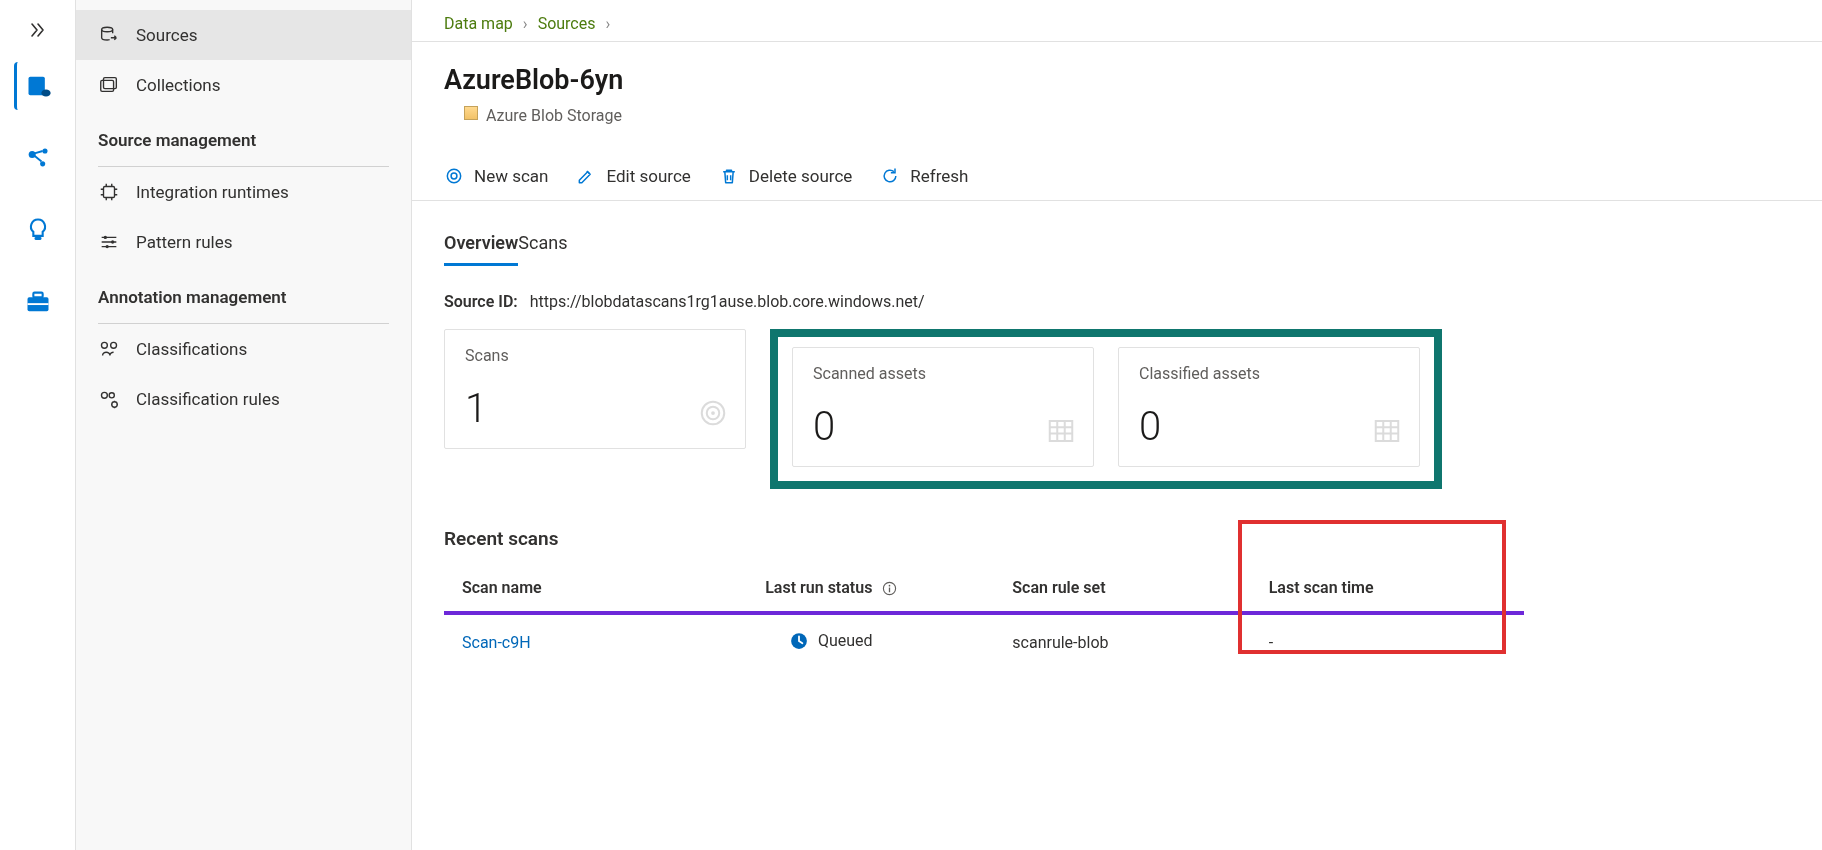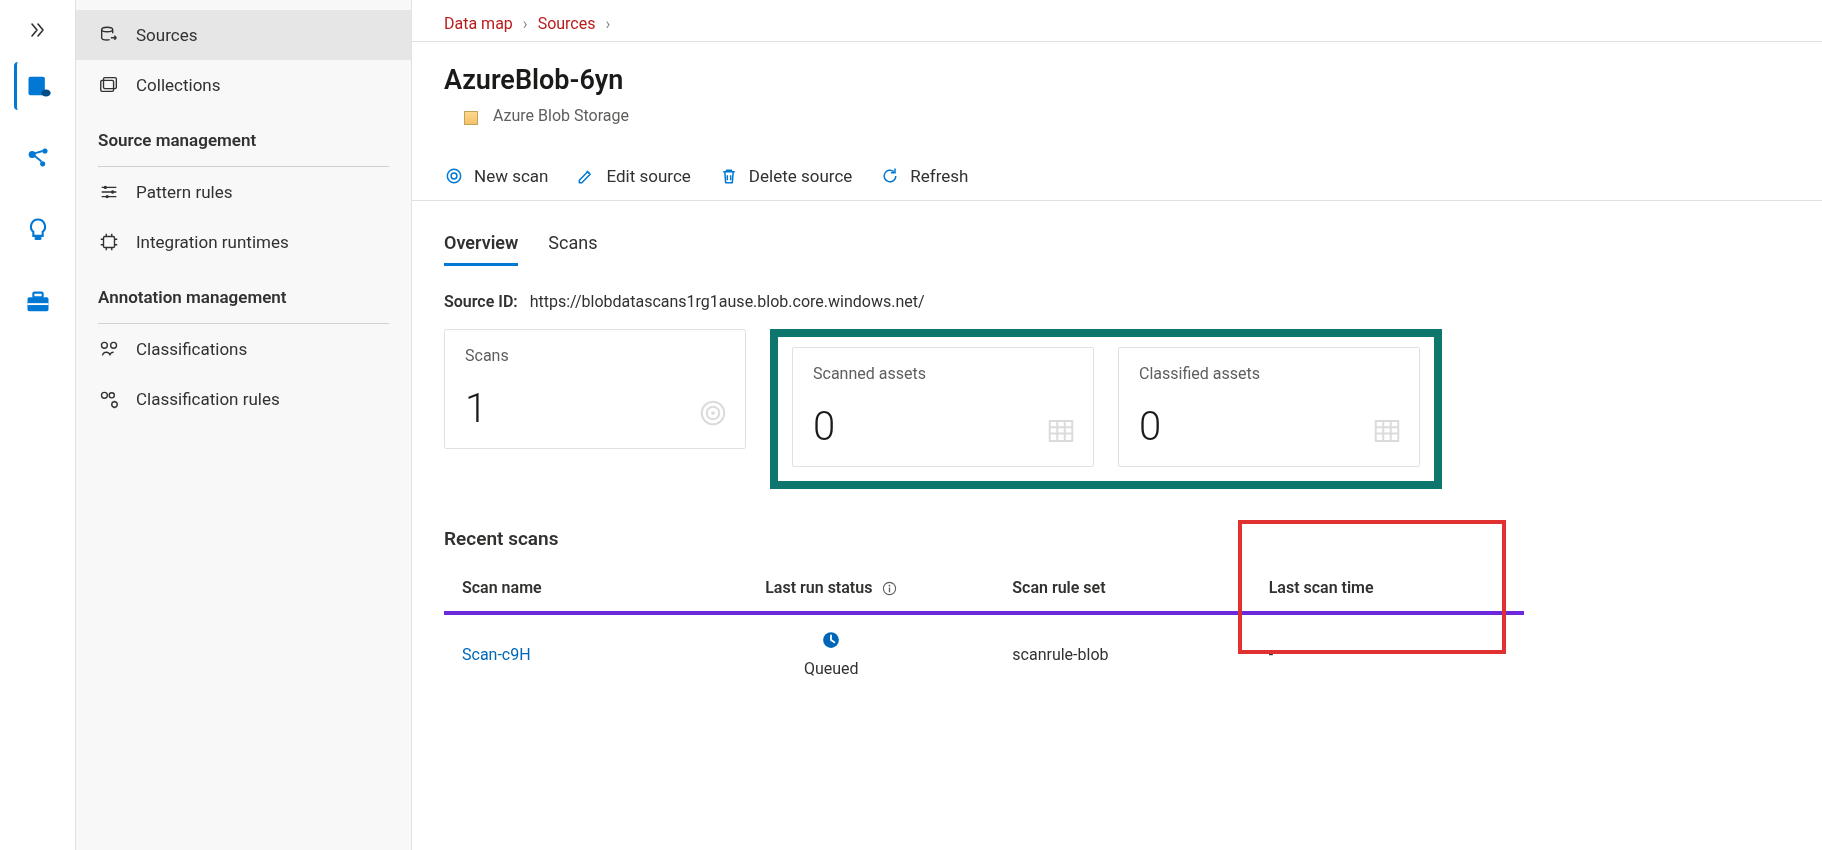--- a/index.html
+++ b/index.html
@@ -92,27 +92,27 @@
     padding: 0 32px 0 32px;
     overflow: auto;
   }
   .breadcrumb {
     display: flex;
     align-items: center;
     gap: 10px;
     padding: 14px 0 8px;
     font-size: 16px;
   }
-  .breadcrumb a { color: #b91c1c; text-decoration: none; cursor: pointer; }
+  .breadcrumb a { color: #4d7c0f; text-decoration: none; cursor: pointer; }
   .breadcrumb .sep { color: #888; }
   .bc-row-wrap { border-bottom: 1px solid #e1e1e1; margin: 0 -32px; padding: 0 32px; }
 
   .title-block { padding: 22px 0 14px; }
   .page-title { font-size: 27px; font-weight: 600; color: #1b1a19; }
-  .subtitle-row { display: flex; align-items: flex-end; gap: 15px; margin-top: 10px; color: #605e5c; font-size: 16px; padding-left: 20px; }
+  .subtitle-row { display: flex; align-items: flex-start; gap: 8px; margin-top: 10px; color: #605e5c; font-size: 16px; padding-left: 20px; }
   .storage-icon {
     width: 14px; height: 14px;
     background: linear-gradient(#ffd98e, #f2c268);
     border: 1px solid #c5a25a;
     display: inline-block;
   }
 
   .cmdbar {
     display: flex;
     align-items: center;
@@ -127,21 +127,20 @@
     align-items: center;
     gap: 10px;
     cursor: pointer;
     font-size: 17px;
     color: #323130;
   }
   .cmd .ci { width: 20px; height: 20px; color: #0078d4; }
 
   .tabs {
     display: flex;
-    gap: 30px;
     padding: 18px 0 0;
     font-size: 18px;
   }
   .tab { padding-bottom: 10px; cursor: pointer; color: #323130; }
   .tab.active { font-weight: 600; border-bottom: 3px solid #0078d4; }
 
   .kv-row { display: flex; gap: 12px; padding: 26px 0 18px; font-size: 16px; }
   .kv-label { font-weight: 600; }
 
   .cards-row {
@@ -192,21 +191,21 @@
     padding: 14px 18px;
     border-bottom: 4px solid #6d28d9;
     color: #323130;
   }
   .scan-table td {
     padding: 16px 18px;
     font-size: 16px;
     vertical-align: middle;
   }
   .scan-link { color: #0067b8; cursor: pointer; }
-  .status-cell { display: flex; align-items: center; gap: 10px; justify-content: flex-start; flex-direction: column; }
+  .status-cell { display: flex; align-items: center; gap: 10px; justify-content: flex-start; }
   .status-icon { width: 18px; height: 18px; color: #0067b8; }
   .info-icon { width: 15px; height: 15px; color: #605e5c; margin-left: 6px; vertical-align: middle; }
 
   .status-col-wrap {
     display: inline-block;
   }
 
   .see-all {
     display: flex;
     align-items: center;
@@ -271,33 +270,33 @@
         <rect x="6" y="4" width="14" height="12" rx="1.5" fill="none" stroke="#323130" stroke-width="1.5"></rect>
       </svg>
     <span>Collections</span>
   </div>
 
   <div class="side-section">Source management</div>
   <div class="side-divider"></div>
 
   <div class="side-item">
     <svg class="side-icon" viewBox="0 0 24 24">
+        <rect x="6" y="6" width="12" height="12" rx="1.5" fill="none" stroke="#323130" stroke-width="1.5"></rect>
+        <path d="M9 3v3M15 3v3M9 18v3M15 18v3M3 9h3M3 15h3M18 9h3M18 15h3" stroke="#323130" stroke-width="1.5"></path>
+      </svg>
+    <span>Integration runtimes</span>
+  </div>
+  <div class="side-item">
+    <svg class="side-icon" viewBox="0 0 24 24">
         <path d="M4 7h16M4 12h16M4 17h16" stroke="#323130" stroke-width="1.5"></path>
         <circle cx="8" cy="7" r="1.8" fill="#323130"></circle>
         <circle cx="16" cy="12" r="1.8" fill="#323130"></circle>
         <circle cx="10" cy="17" r="1.8" fill="#323130"></circle>
       </svg>
     <span>Pattern rules</span>
-  </div>
-  <div class="side-item">
-    <svg class="side-icon" viewBox="0 0 24 24">
-        <rect x="6" y="6" width="12" height="12" rx="1.5" fill="none" stroke="#323130" stroke-width="1.5"></rect>
-        <path d="M9 3v3M15 3v3M9 18v3M15 18v3M3 9h3M3 15h3M18 9h3M18 15h3" stroke="#323130" stroke-width="1.5"></path>
-      </svg>
-    <span>Integration runtimes</span>
   </div>
 
   <div class="side-section">Annotation management</div>
   <div class="side-divider"></div>
 
   <div class="side-item">
     <svg class="side-icon" viewBox="0 0 24 24">
         <circle cx="7" cy="8" r="3.2" fill="none" stroke="#323130" stroke-width="1.5"></circle>
         <circle cx="17" cy="8" r="3.2" fill="none" stroke="#323130" stroke-width="1.5"></circle>
         <path d="M5 19c0-2 2-3.5 4-3.5s4 1.5 4 3.5M13 19c0-2 2-3.5 4-3.5" stroke="#323130" stroke-width="1.5" fill="none"></path>

